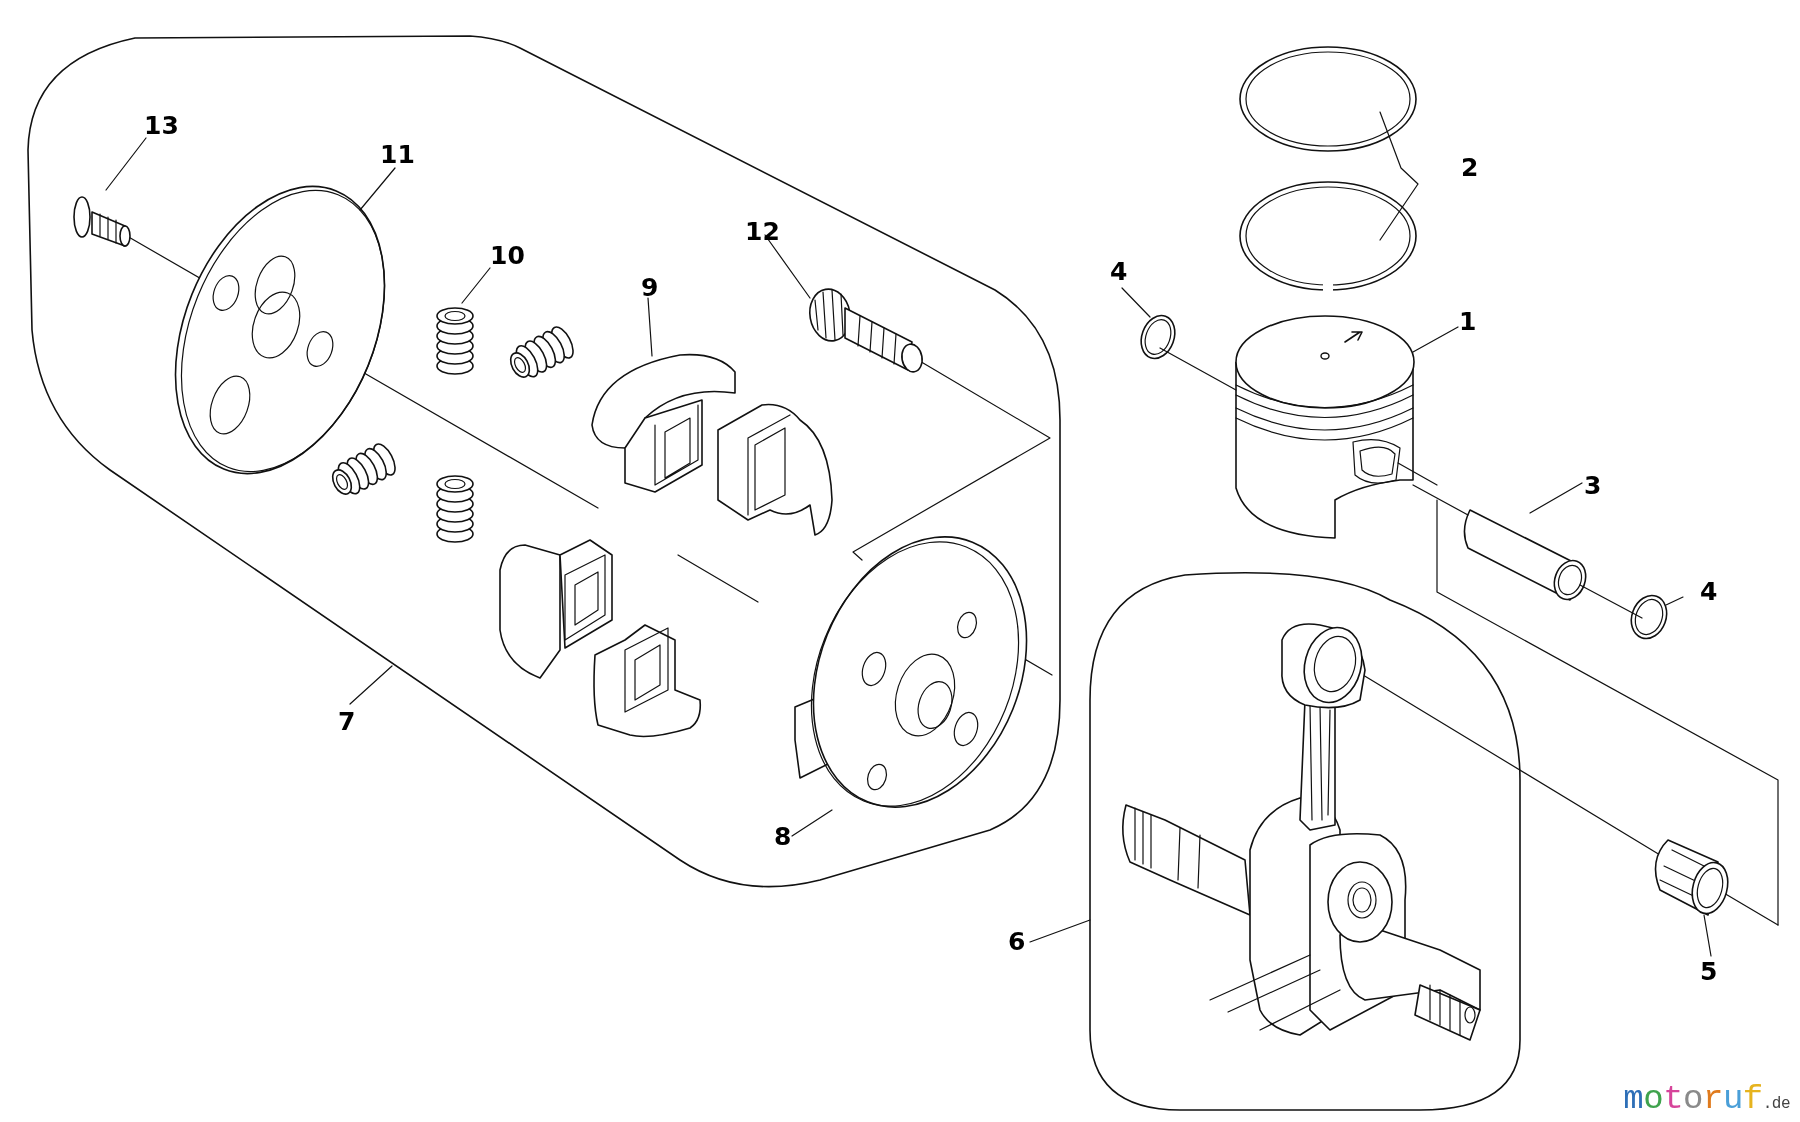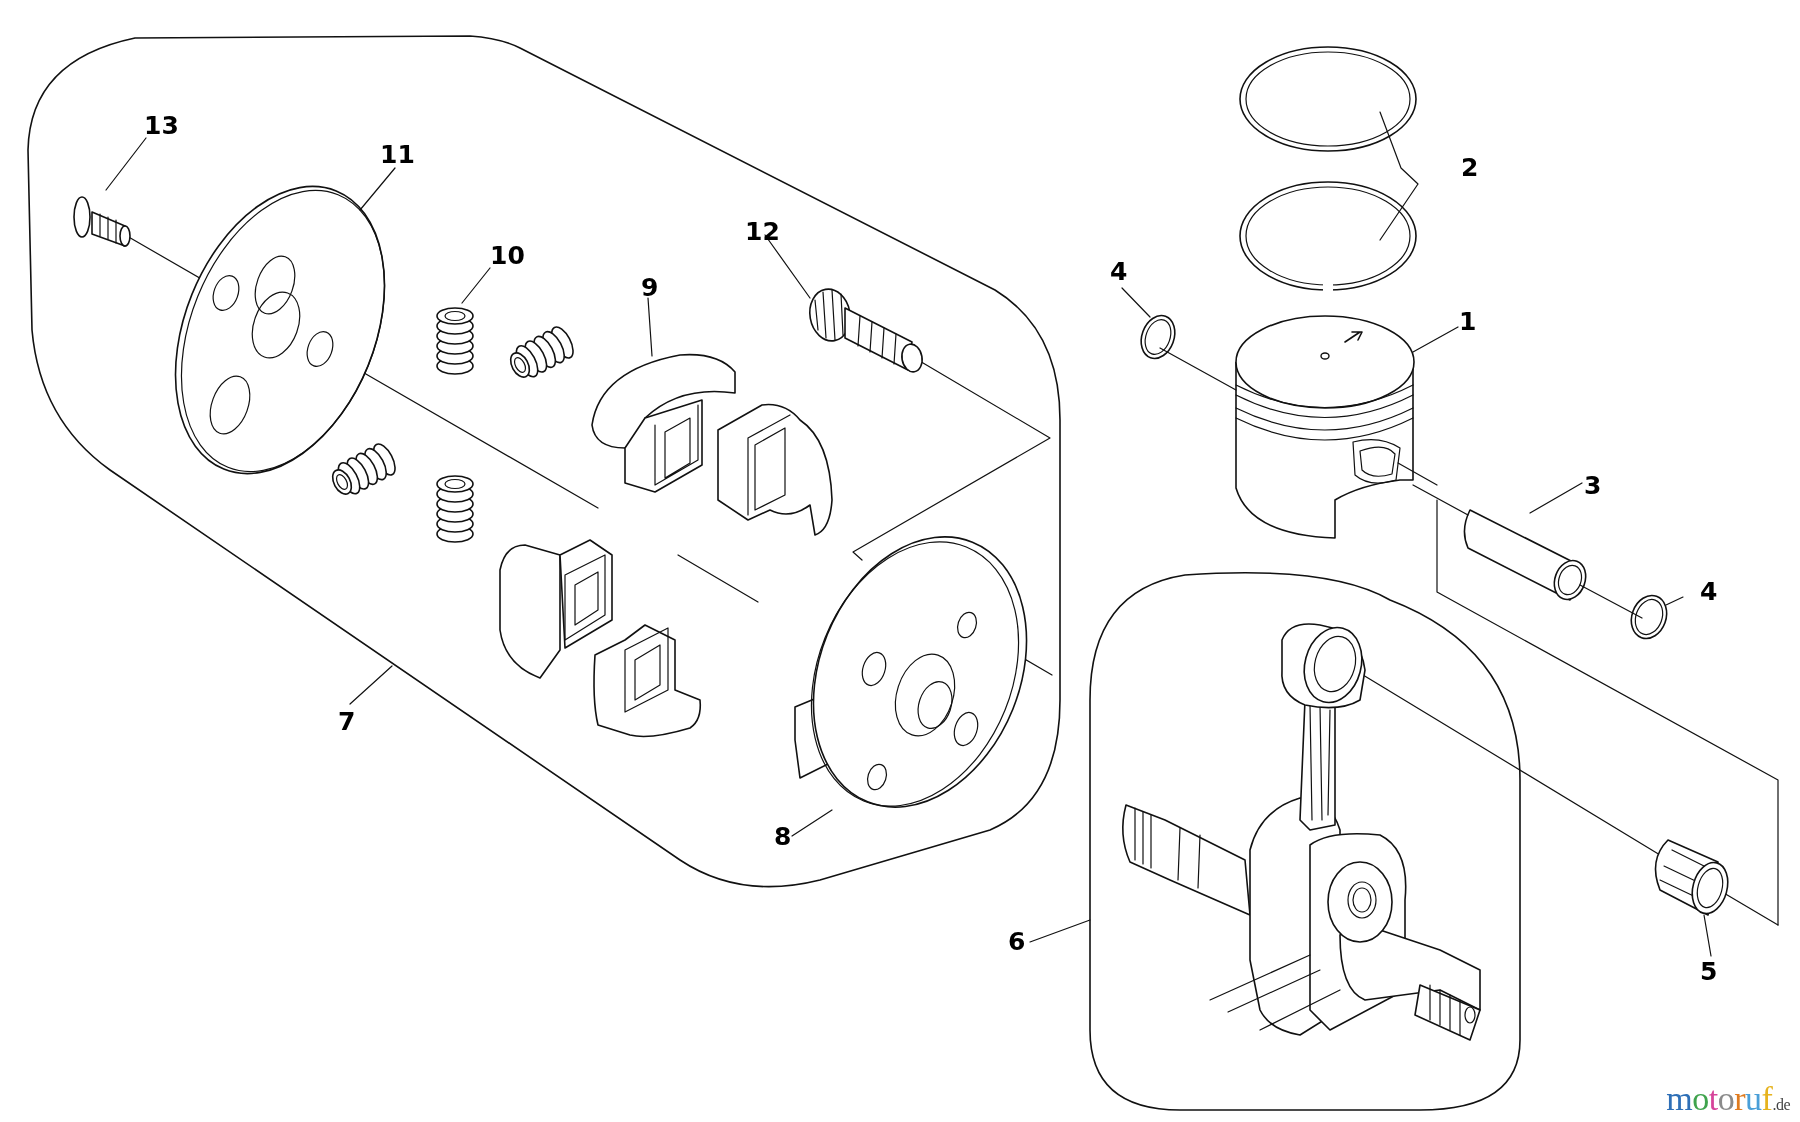--- a/index.html
+++ b/index.html
@@ -2,21 +2,21 @@
 <html><head>
   <meta charset="utf-8">
   <style>
     html, body { margin: 0; padding: 0; background: #ffffff; }
     body { width: 1800px; height: 1122px; position: relative; overflow: hidden; font-family: "DejaVu Sans", sans-serif; }
     #diagram { position: absolute; left: 0; top: 0; width: 1800px; height: 1122px; }
     .ln { fill: none; stroke: #111; stroke-width: 1.6; stroke-linecap: round; stroke-linejoin: round; }
     .thin { fill: none; stroke: #111; stroke-width: 1.2; stroke-linecap: round; stroke-linejoin: round; }
     .fillw { fill: #fff; stroke: #111; stroke-width: 1.6; stroke-linejoin: round; }
     .lbl { font-family: "DejaVu Sans", sans-serif; font-weight: bold; font-size: 25px; fill: #000; }
-    .wm { position: absolute; right: 10px; bottom: 4px; font-family: Liberation Serif, serif; font-size: 34px; letter-spacing: -0.5px; margin-top: 26px; }
+    .wm { position: absolute; right: 10px; bottom: 4px; font-family: Liberation Mono, monospace; font-size: 34px; letter-spacing: -0.5px; margin-top: 26px; }
     .wm span { display: inline-block; }
     .wm .tld { font-size: 16px; color: #444; }
   </style>
 </head>
 <body>
 
 <svg id="diagram" viewBox="0 0 1800 1122" xmlns="http://www.w3.org/2000/svg">
 
   <path class="ln" d="M135,38 L470,36 Q500,38 520,48 L995,290 Q1060,330 1060,420 L1060,700 Q1060,800 990,830 L820,880 Q740,900 680,860 L110,470 Q40,420 32,330 L28,150 Q30,60 135,38 Z"></path>
 

